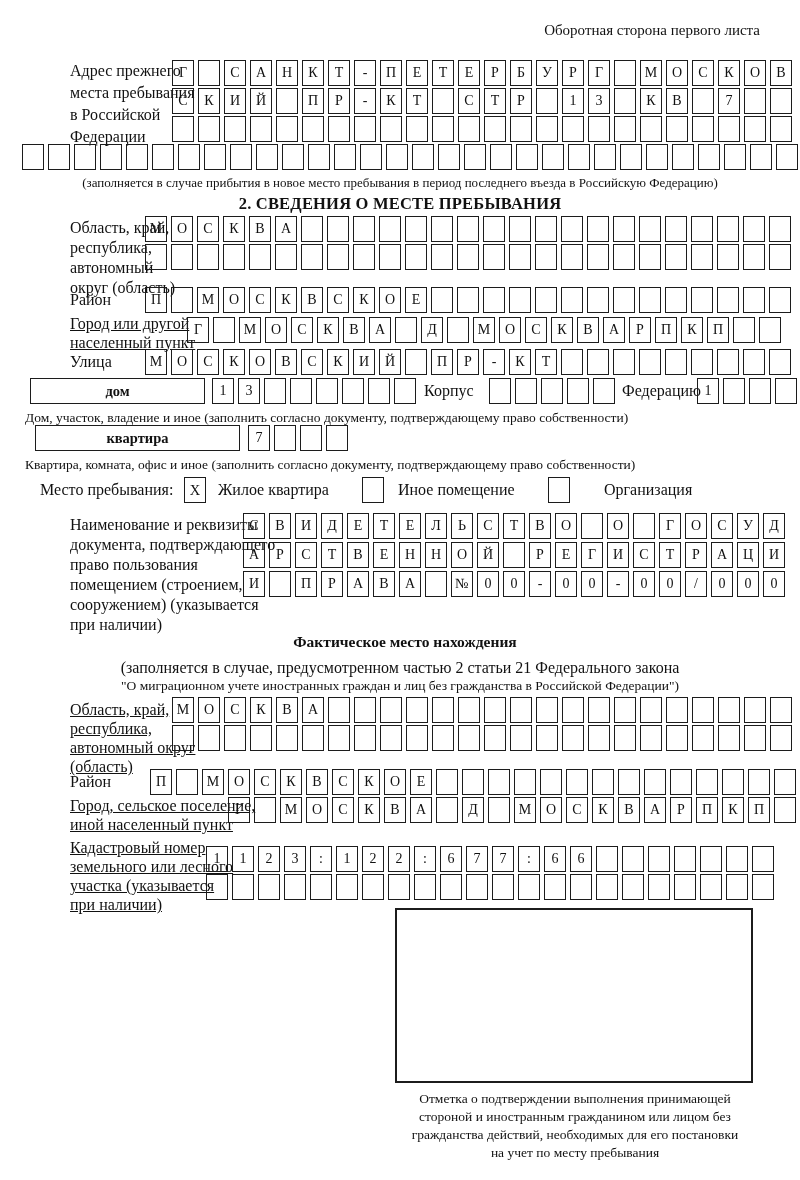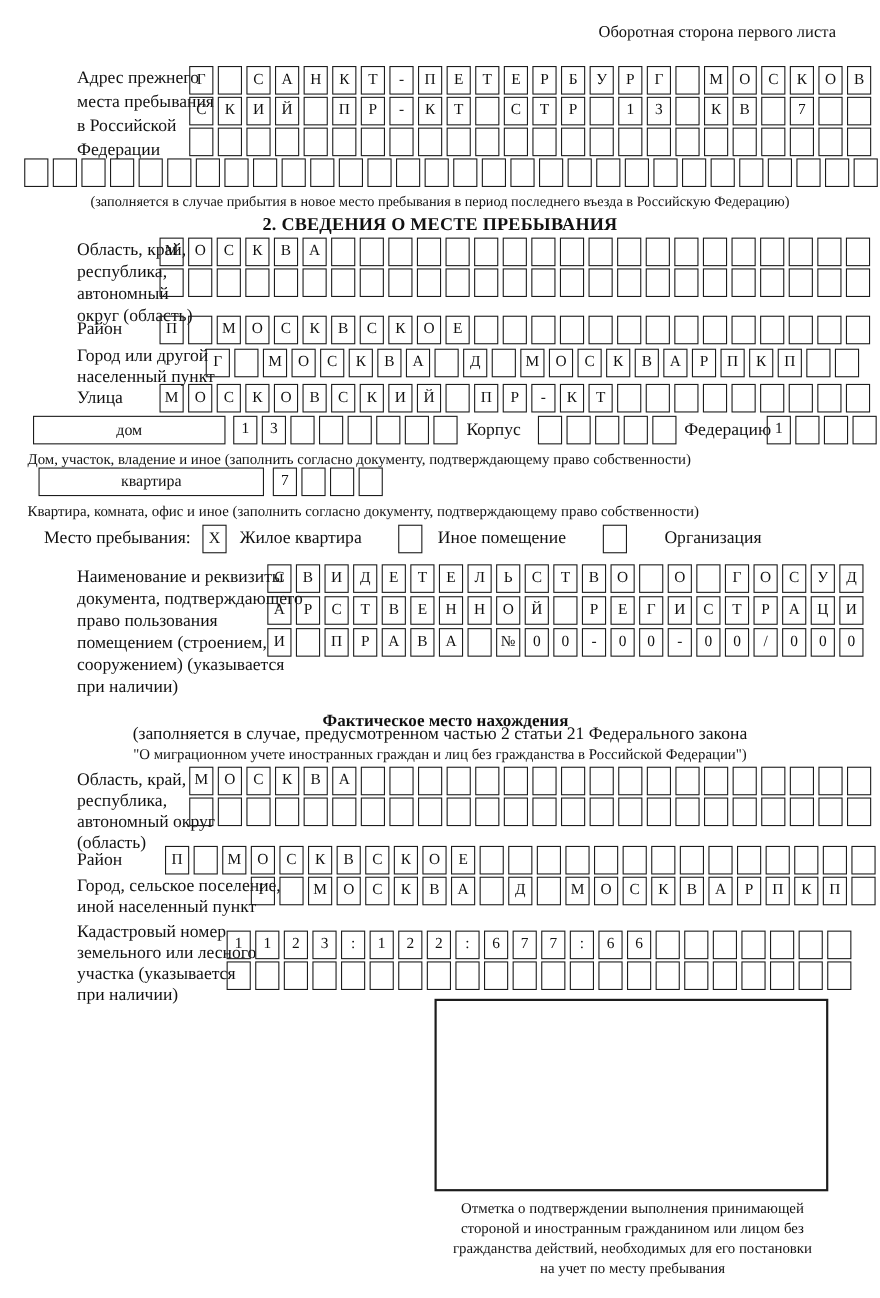--- a/index.html
+++ b/index.html
@@ -13,21 +13,21 @@
     color: #111111;
     overflow: hidden;
   }
   .abs { position: absolute; }
   .lbl {
     font-size: 16px;
     line-height: 20px;
     white-space: pre-line;
   }
   .lbl-tall { line-height: 22px; }
-  .lbl-tight { line-height: 19px; }
+  .lbl-tight { line-height: 19px; text-decoration: underline; }
   .note {
     font-size: 13px;
     line-height: 17px;
     white-space: pre-line;
   }
   .center { left: 0; width: 800px; text-align: center; }
   .sec-title {
     font-size: 16.5px;
     font-weight: bold;
     letter-spacing: 0.2px;
@@ -40,20 +40,21 @@
     display: flex; align-items: center; justify-content: center;
     font-size: 14px;
     font-family: "Liberation Serif", "DejaVu Serif", serif;
     flex: 0 0 auto;
   }
   .widebox {
     border: 1.5px solid #1c1c1c;
     height: 26px;
     display: flex; align-items: center; justify-content: center;
     font-size: 14.5px;
+    font-weight: bold;
   }
   .cb {
     width: 22px; height: 26px;
     border: 1.5px solid #1c1c1c;
     display: flex; align-items: center; justify-content: center;
     font-size: 14.5px;
   }
   .stamp {
     border: 2px solid #1c1c1c;
     background: #ffffff;
@@ -443,21 +444,21 @@
       <span class="cell">0</span>
       <span class="cell">-</span>
       <span class="cell">0</span>
       <span class="cell">0</span>
       <span class="cell">/</span>
       <span class="cell">0</span>
       <span class="cell">0</span>
       <span class="cell">0</span>
     </div>
 
-  <div class="abs sub-title center" style="top:647px;padding-left:10px;">Фактическое место нахождения</div>
+  <div class="abs sub-title center" style="top:633px;padding-left:10px;">Фактическое место нахождения</div>
   <div class="abs note center" style="top:659px; font-size:16px;">(заполняется в случае, предусмотренном частью 2 статьи 21 Федерального закона</div>
   <div class="abs note center" style="top:677px; font-size:13.5px;">"О миграционном учете иностранных граждан и лиц без гражданства в Российской Федерации")</div>
 
   <div class="abs lbl lbl-tight" style="left:70px; top:700px;">Область, край,
 республика,
 автономный округ
 (область)</div>
   <div class="abs cellrow" style="left:172px; top:697px;">
       <span class="cell">М</span>
       <span class="cell">О</span>

